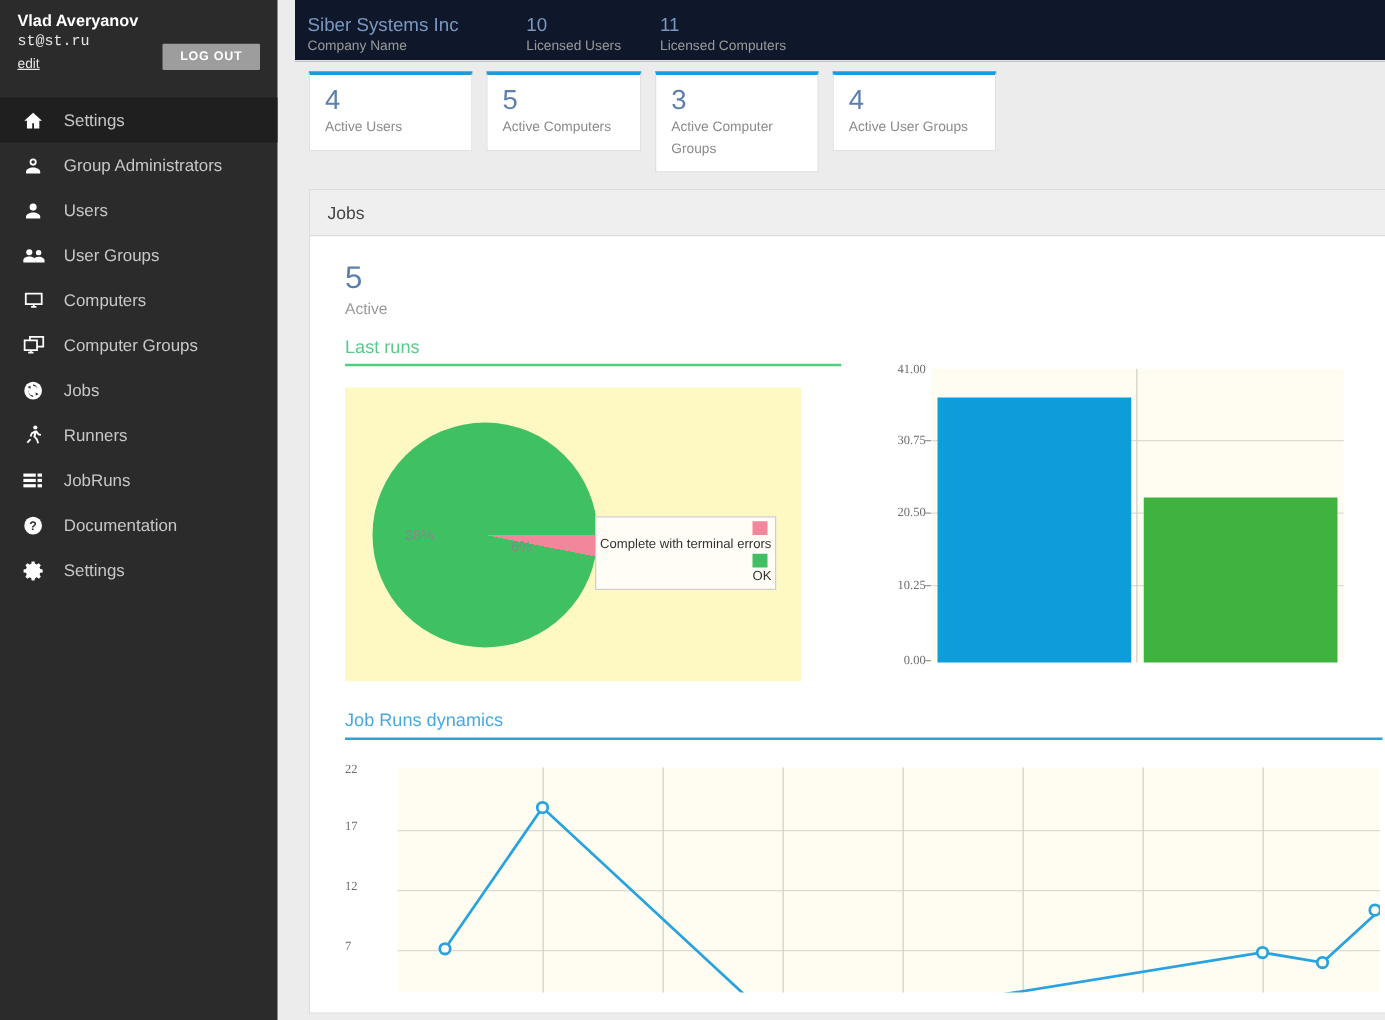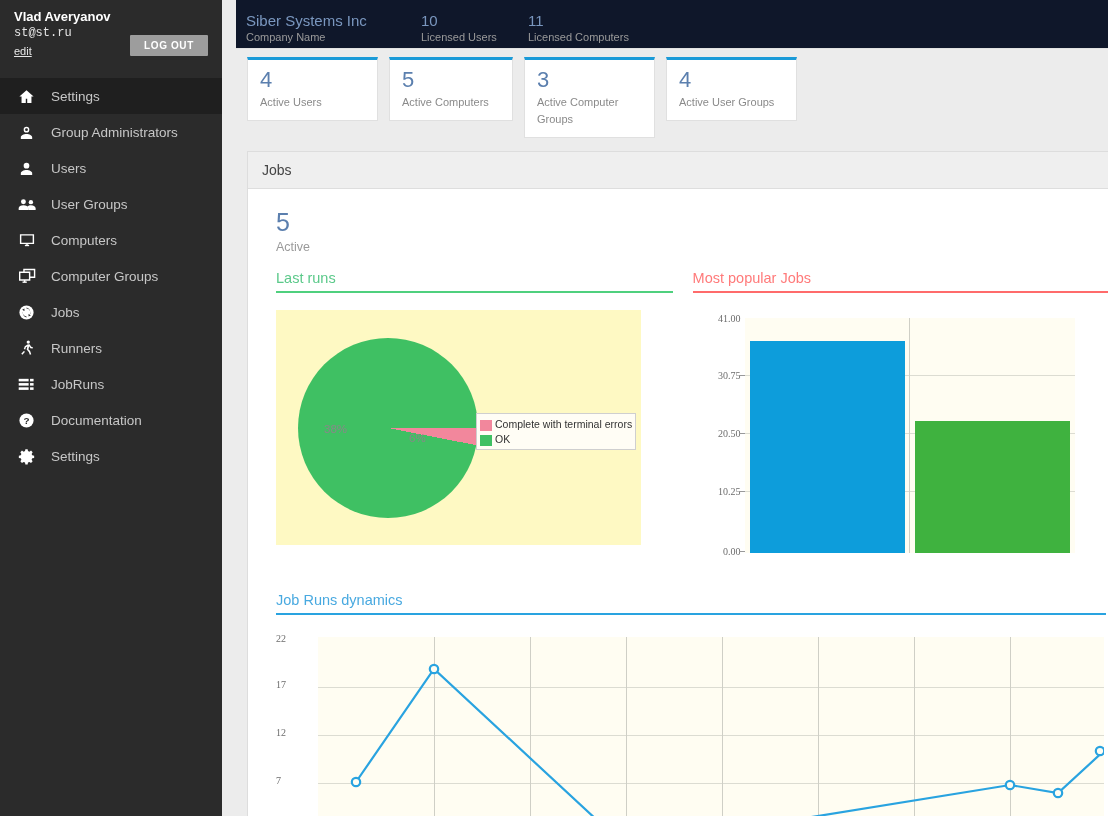--- a/index.html
+++ b/index.html
@@ -107,21 +107,21 @@
     background: conic-gradient(from 90deg, #f2879c 0deg 11deg, #3fc063 11deg 360deg);
   }
   .pie-lbl { position: absolute; font-size: 11.5px; color: #888888; }
   .pie-lbl.a { left: 48px; top: 113px; }
   .pie-lbl.b { left: 133px; top: 122px; }
   .pie-legend {
     position: absolute; left: 200px; top: 103px;
     background: #fffdf5; border: 1px solid #cfcfcf;
     padding: 2px 3px; font-size: 10.5px; color: #333333;
   }
-  .leg-row { display: flex; align-items: flex-end; line-height: 14px; margin: 1px 0; }
+  .leg-row { display: flex; align-items: flex-end; line-height: 14px; margin: 1px 0; flex-direction: column; }
   .leg-sw { width: 12px; height: 11px; margin-right: 3px; display: inline-block; }
 
   
   .bar-wrap { margin-top: 17px; position: relative; width: 400px; height: 260px; }
   .bar-plot {
     position: absolute; left: 52px; top: 8px;
     width: 330px; height: 235px; background: #fffdf2;
   }
   .gridline { position: absolute; left: 0; right: 0; height: 1px; background: #dcdcd2; }
   .vgridline { position: absolute; top: 0; bottom: 0; width: 1px; background: #cfcfc6; }
@@ -344,21 +344,20 @@
                 </div>
                 <div class="leg-row">
                   <span class="leg-sw" style="background:#3fc063"></span>
                   <span>OK</span>
                 </div>
               </div>
             </div>
           </div>
 
           <div class="chart-col-right">
-            <div class="sec-title red">Most popular Jobs</div>
             <div class="bar-wrap">
 
               <div class="ytick" style="top:3px;">41.00</div>
               <div class="ytick" style="top:60px;">30.75</div>
               <div class="ytick" style="top:118px;">20.50</div>
               <div class="ytick" style="top:176px;">10.25</div>
               <div class="ytick" style="top:236px;">0.00</div>
 
               <div class="tickmark" style="top:65px;"></div>
               <div class="tickmark" style="top:123px;"></div>

